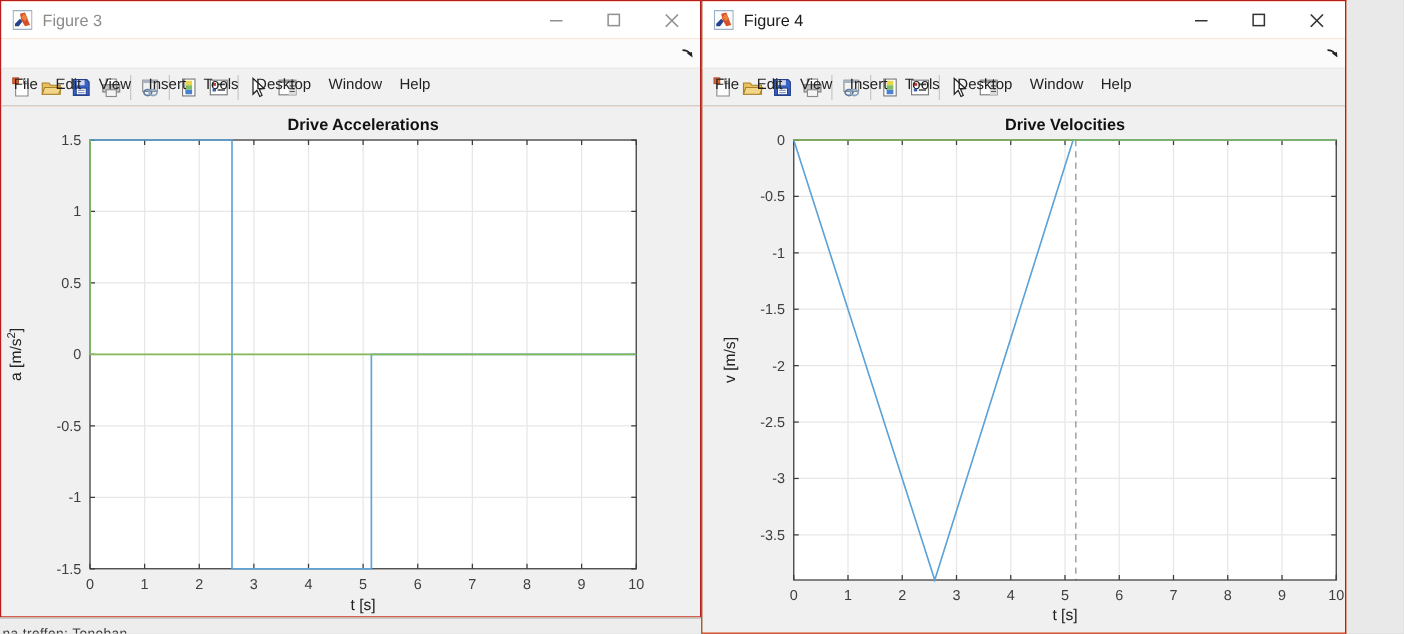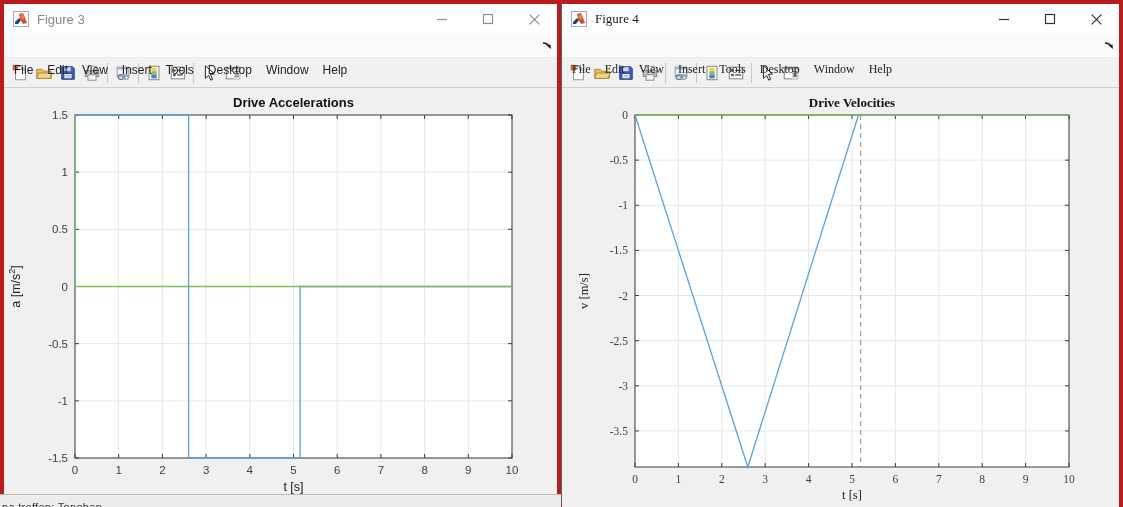--- a/index.html
+++ b/index.html
@@ -1,22 +1,22 @@
 <!DOCTYPE html>
 <html><head>
 <meta charset="utf-8">
 <style>
   * { margin:0; padding:0; box-sizing:border-box; }
   html,body { width:1123px; height:507px; overflow:hidden;
               font-family:"Liberation Sans", sans-serif; background:#d9d9d9; }
   .stage { position:relative; width:1123px; height:507px; background:#e9e9e9; }
 
-  .win { position:absolute; top:0; background:#f97316; border:4px solid #b91c1c; }
+  .win { position:absolute; top:0; background:#f97316; border:1px solid #b91c1c; }
   .win.left  { left:0;   width:561px; height:494px; }
-  .win.right { left:561px; width:562px; height:507px; border-left:1px solid #5f5f5f;font-family:Liberation Serif, serif; }
+  .win.right { left:561px; width:516px; height:507px; border-left:1px solid #5f5f5f; }
 
   .titlebar { position:relative; height:30px; background:#ffffff; display:flex; align-items:center; }
   .app-icon { width:16px; height:16px; margin-left:9px; flex:0 0 auto; }
   .title-text { margin-left:8px; font-size:13px; }
   .inactive .title-text { color:#8a8a8a; }
   .active   .title-text { color:#1a1a1a; }
   .controls { position:absolute; right:0; top:0; height:100%; display:flex; }
   .ctrl { width:46px; height:100%; display:flex; align-items:center; justify-content:center; }
   .inactive .ctrl svg { stroke:#8f8f8f; }
   .active   .ctrl svg { stroke:#333333; }

